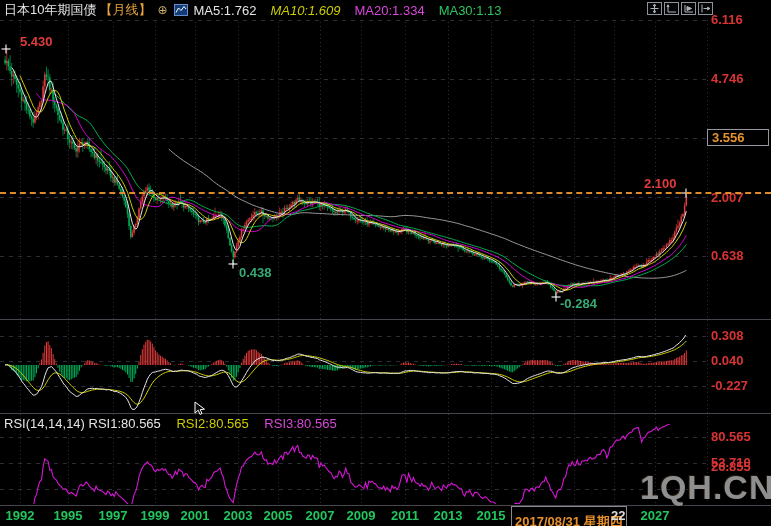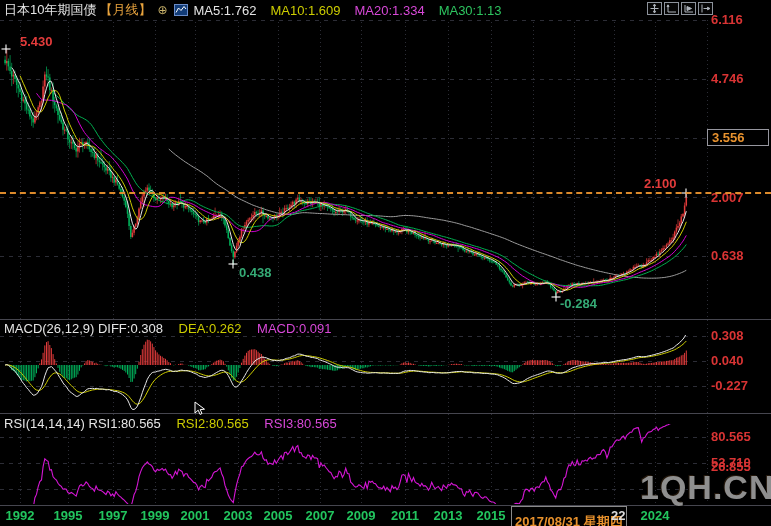--- a/index.html
+++ b/index.html
@@ -8,21 +8,21 @@
   #plot{position:absolute;left:0;top:0;z-index:1;}
   
   .topbar{position:absolute;left:0;top:0;width:100%;height:20px;z-index:6;display:flex;
           align-items:center;font-size:13px;white-space:nowrap;}
   .t-title{color:#e6e6e6;margin-left:4px;}
   .t-period{color:#e8a33d;margin-left:3px;}
   .t-plus{color:#c9b26a;margin-left:6px;font-size:12px;}
   .mini{margin-left:6px;display:flex;align-items:center;}
   .ma-set{margin-left:8px;color:#e4e4e4;}
   .ma5v{margin-left:6px;color:#e4e4e4;}
-  .ma10v{margin-left:14px;color:#cdcd00;}
+  .ma10v{margin-left:14px;color:#cdcd00;font-style:italic;}
   .ma20v{margin-left:14px;color:#d848d8;}
   .ma30v{margin-left:14px;color:#2dc45f;}
   .btns{position:absolute;left:647px;top:2px;display:flex;gap:2px;z-index:7;}
   .btn{width:15px;height:13px;border:1px solid #8d939c;background:#050505;display:flex;
        align-items:center;justify-content:center;box-sizing:border-box;}
   
   .sep{position:absolute;left:0;width:771px;height:1px;background:#46464f;z-index:2;}
   
   .ylab{position:absolute;left:711px;color:#d93434;font-weight:700;font-size:13px;z-index:3;line-height:16px;}
   .ybox{position:absolute;left:707px;top:129px;width:56px;border:1px solid #97979f;background:#000;
@@ -1422,25 +1422,20 @@
   <span class="ybox">3.556</span>
   <span class="ylab" style="top:190px">2.007</span>
   <span class="ylab" style="top:248px">0.638</span>
 
   <div class="alertline"></div>
   <span class="ann ann-red ann-big" style="left:20px;top:33px">5.430</span>
   <span class="ann ann-green" style="left:239px;top:266px">0.438</span>
   <span class="ann ann-green" style="left:560px;top:297px">-0.284</span>
   <span class="ann ann-red" style="left:644px;top:177px">2.100</span>
 
-  <div class="rowlab" style="top:321px">
-    <span class="w">MACD(26,12,9) DIFF:0.308</span>
-    <span class="y">DEA:0.262</span>
-    <span class="m">MACD:0.091</span>
-  </div>
   <span class="ylab" style="top:328px">0.308</span>
   <span class="ylab" style="top:353px">0.040</span>
   <span class="ylab" style="top:378px">-0.227</span>
 
   <div class="rowlab" style="top:416px">
     <span class="w">RSI(14,14,14) RSI1:80.565</span>
     <span class="y">RSI2:80.565</span>
     <span class="m">RSI3:80.565</span>
   </div>
   <span class="ylab" style="top:429px">80.565</span>
@@ -1455,21 +1450,21 @@
       <span class="yr" style="left: 113px;">1997</span>
       <span class="yr" style="left: 155px;">1999</span>
       <span class="yr" style="left: 195px;">2001</span>
       <span class="yr" style="left: 238px;">2003</span>
       <span class="yr" style="left: 278px;">2005</span>
       <span class="yr" style="left: 320px; text-align: right;">2007</span>
       <span class="yr" style="left: 361px;">2009</span>
       <span class="yr" style="left: 405px;">2011</span>
       <span class="yr" style="left: 448px;">2013</span>
       <span class="yr" style="left: 491px;">2015</span>
-      <span class="yr" style="left: 655px;">2024</span>
+      <span class="yr" style="left: 655px;">2027</span>
     </div>
 
   <div class="wm">1QH.CN</div>
   <div class="cursor">
     <svg width="12" height="15">
         <path d="M1 1 L1 12 L4.2 9.2 L6 13.4 L8 12.5 L6.2 8.6 L10.5 8.2 Z" fill="#0a0a0a" stroke="#fff" stroke-width="1"></path>
       </svg>
   </div>
 </div>
 

